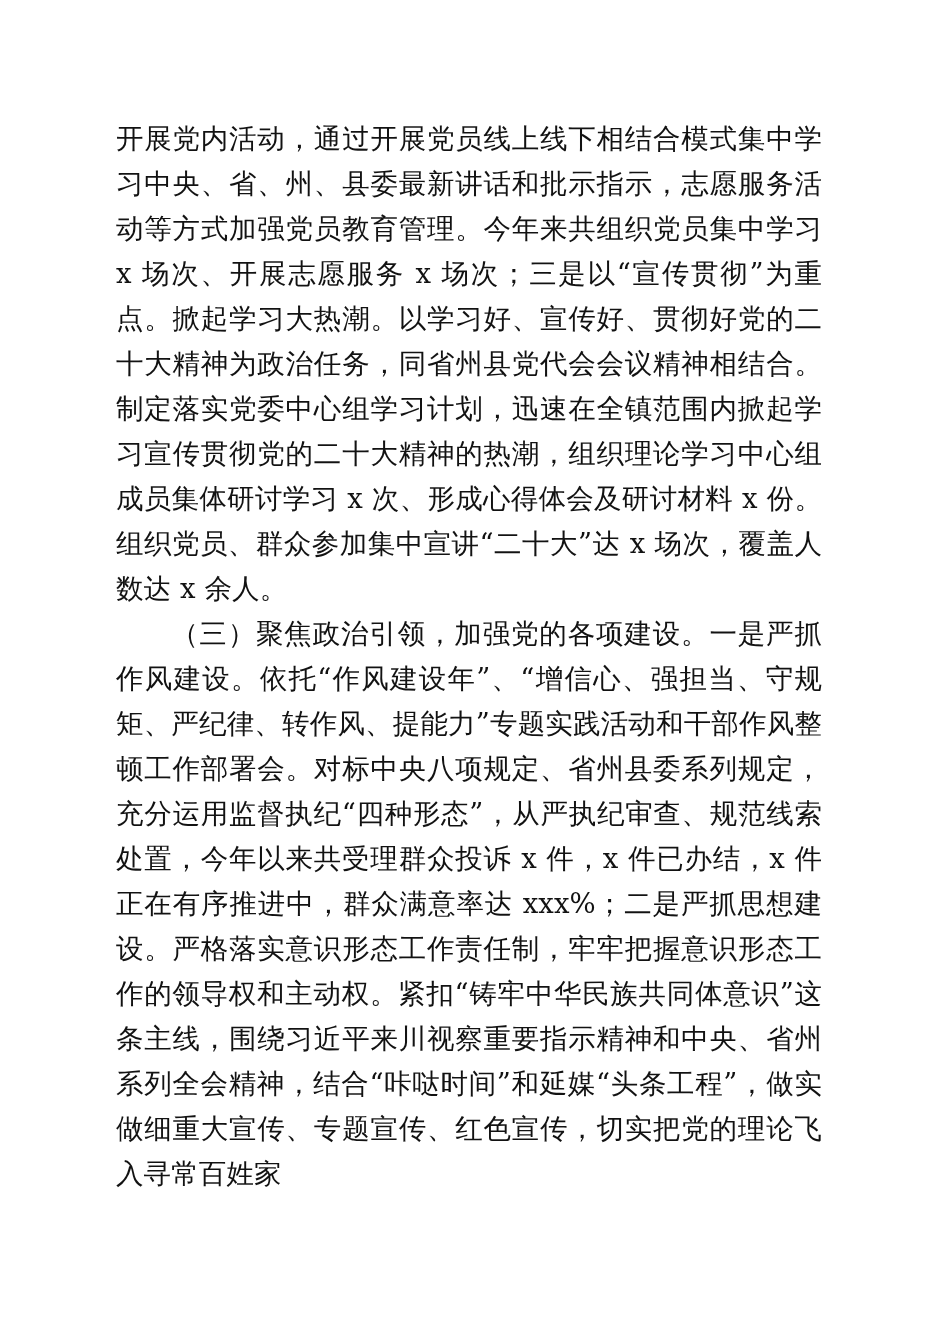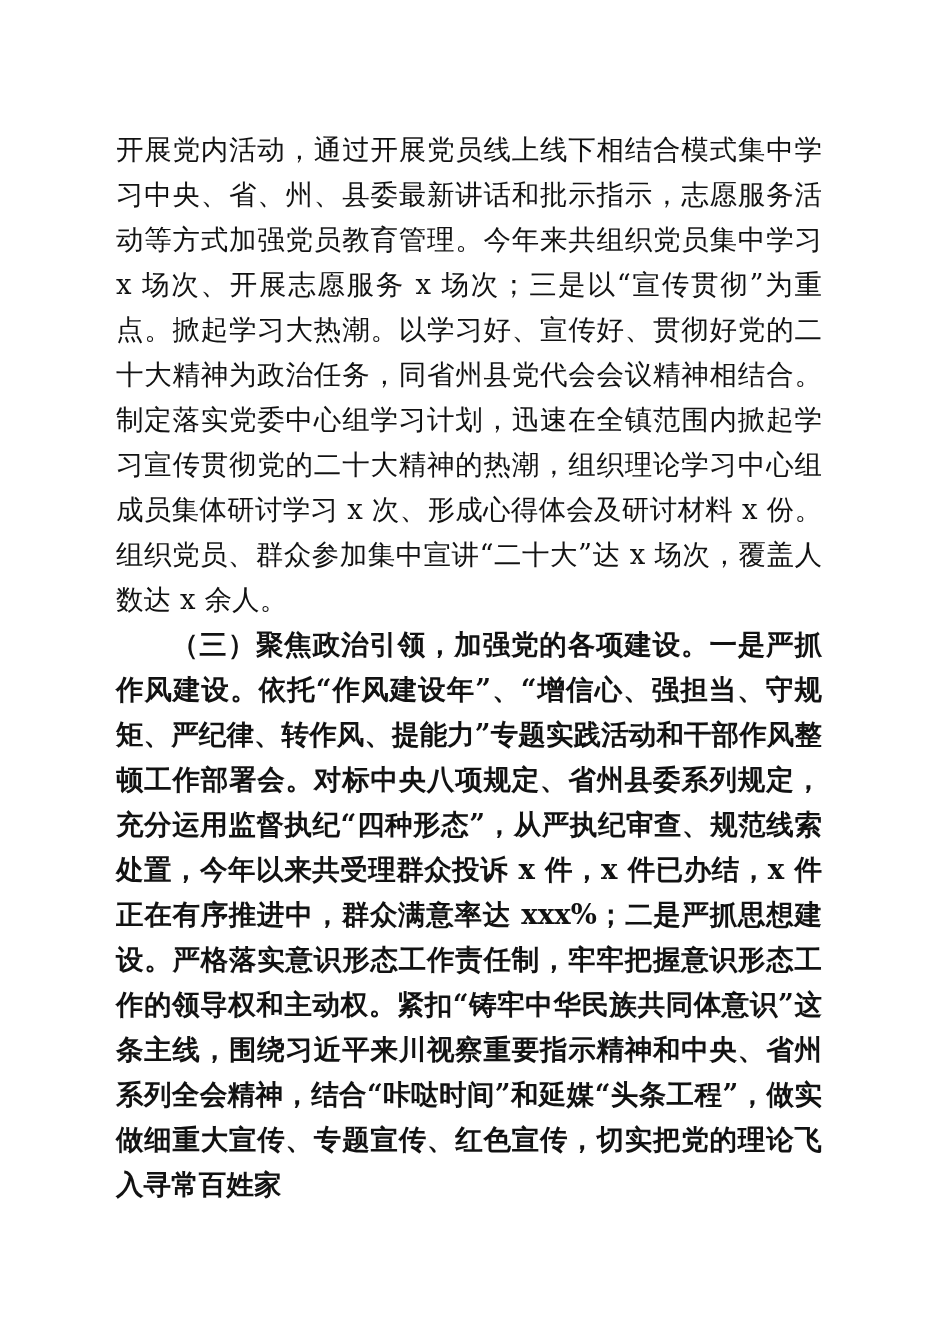--- a/index.html
+++ b/index.html
@@ -14,42 +14,41 @@
     width: 950px;
     height: 1344px;
     background: #ffffff;
     overflow: hidden;
     box-sizing: border-box;
   }
 
   .page-body {
     position: absolute;
     left: 116px;
-    top: 127px;
+    top: 116px;
     width: 706px;
   }
 
   .doc-paragraph {
     margin: 0 0 0 0;
     font-family: "DejaVu Serif", "Liberation Serif", serif;
     font-size: 27.5px;
     line-height: 45px;
     color: #121212;
     text-align: justify;
     text-align-last: left;
     text-justify: inter-character;
     letter-spacing: 0.1px;
     font-weight: 400;
     word-break: break-all;
     -webkit-font-smoothing: antialiased;
   }
 
   .doc-paragraph.indent-2em {
     text-indent: 2em;
-    font-weight: bold;
   }
 </style>
 </head>
 <body>
 
 <div class="page">
   <div class="page-body">
 
     <p class="doc-paragraph">开展党内活动，通过开展党员线上线下相结合模式集中学习中央、省、州、县委最新讲话和批示指示，志愿服务活动等方式加强党员教育管理。今年来共组织党员集中学习 x 场次、开展志愿服务 x 场次；三是以“宣传贯彻”为重点。掀起学习大热潮。以学习好、宣传好、贯彻好党的二十大精神为政治任务，同省州县党代会会议精神相结合。制定落实党委中心组学习计划，迅速在全镇范围内掀起学习宣传贯彻党的二十大精神的热潮，组织理论学习中心组成员集体研讨学习 x 次、形成心得体会及研讨材料 x 份。组织党员、群众参加集中宣讲“二十大”达 x 场次，覆盖人数达 x 余人。</p>
 

